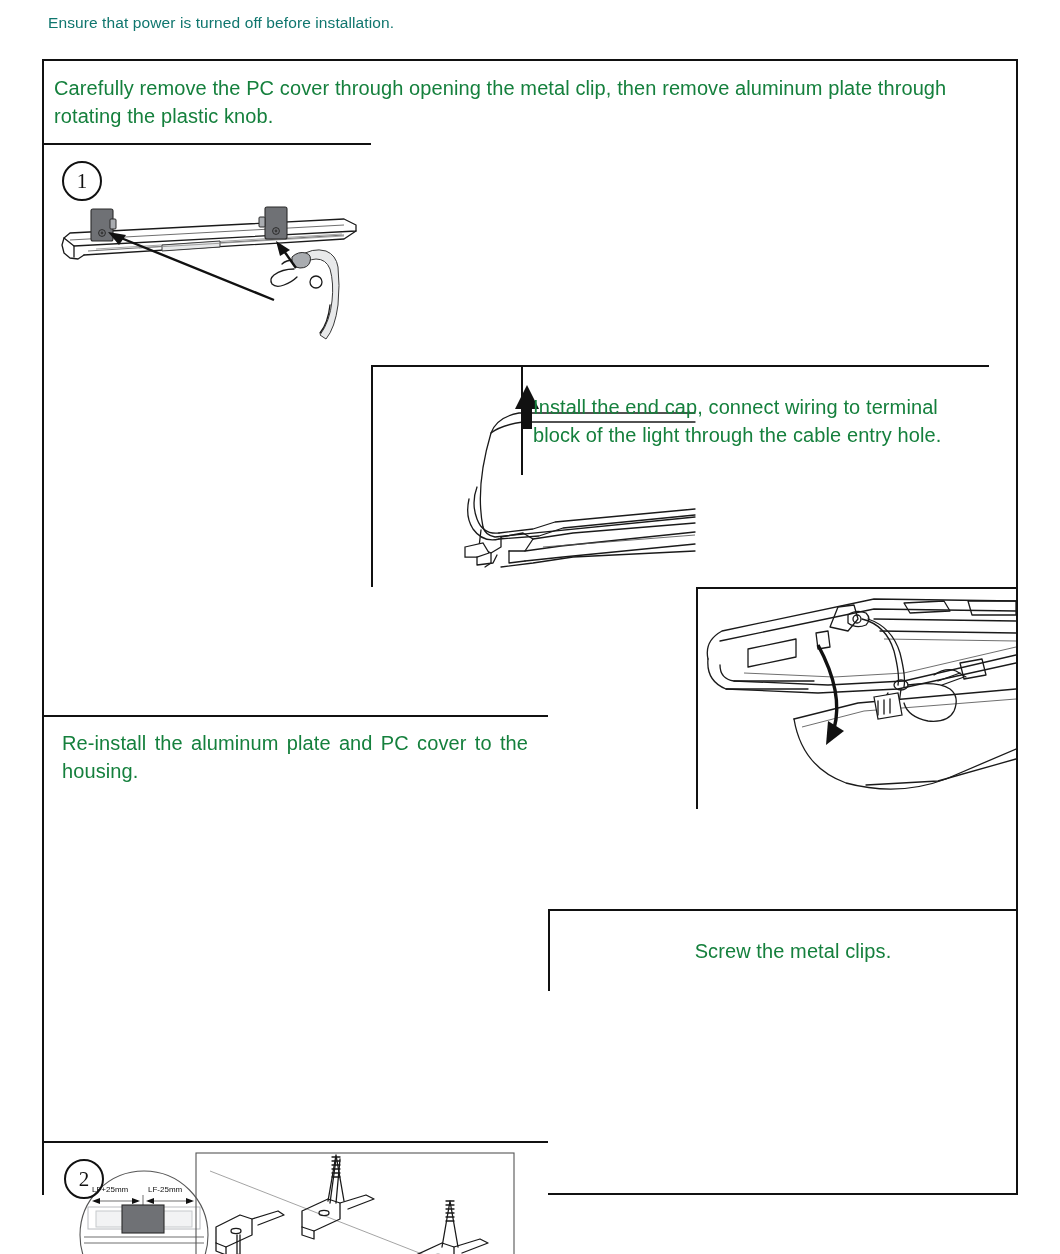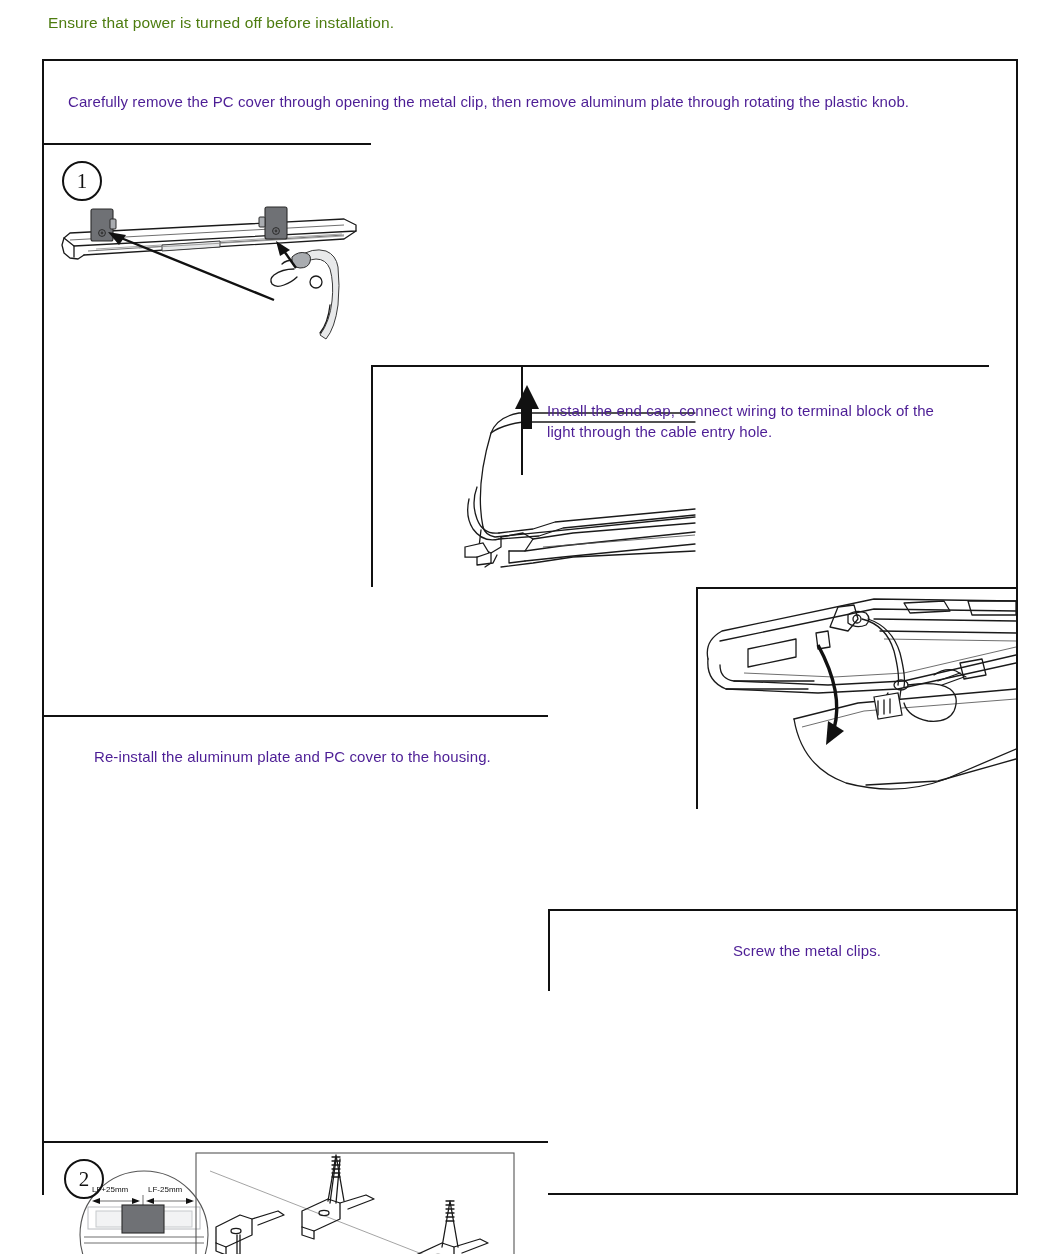--- a/index.html
+++ b/index.html
@@ -8,38 +8,38 @@
     font-family:"Liberation Sans","DejaVu Sans",sans-serif;
     color:#111;
     position:relative;
     overflow:hidden;
   }
   .page{position:absolute;inset:0;}
 
   
   .notice{
     position:absolute;left:48px;top:13px;
-    font-size:15.5px;line-height:1.35;color:#4d7c0f;
+    font-size:15.5px;line-height:1.35;color:#0f766e;
     letter-spacing:.1px;
   }
 
   
   .frame{
     position:absolute;left:42px;top:59px;
     width:976px;height:1136px;
     border:2px solid #111;
     box-sizing:border-box;
   }
   .cell{position:absolute;box-sizing:border-box;}
   .b-t{border-top:2px solid #111;}
   .b-l{border-left:2px solid #111;}
 
   .txt{
-    font-size:15px;line-height:1.42;color:#4c1d95;
-    padding:0 24px;letter-spacing:.1px;
+    font-size:20px;line-height:1.42;color:#15803d;
+    padding:0 10px;letter-spacing:.1px;
   }
   .txt.center-v{display:flex;align-items:center;height:100%;}
   .txt.just{text-align:justify;text-align-last:justify;}
   .txt.center{text-align:center;}
 
   .art{position:relative;overflow:hidden;background:#fff;}
 
   
   .stepnum{
     position:absolute;
@@ -301,21 +301,21 @@
             <rect class="fil-m" x="132" y="194" width="18" height="18" rx="1"></rect>
             <rect class="fil-m" x="238" y="194" width="18" height="18" rx="1"></rect>
             <rect class="fil-m" x="340" y="194" width="18" height="18" rx="1"></rect>
             <rect class="fil-m" x="438" y="194" width="18" height="18" rx="1"></rect>
           </g>
         </g>
       </svg>
     </div>
 
     <div class="cell b-t" style="left:0;top:654px;width:504px;height:82px;">
-      <div class="txt center-v just" style="padding-left:18px;padding-right:20px;margin-left:32px;">Re-install the aluminum plate and PC cover to the housing.</div>
+      <div class="txt center-v just" style="padding-left:18px;padding-right:20px;">Re-install the aluminum plate and PC cover to the housing.</div>
     </div>
 
     <div class="cell b-t b-l" style="left:504px;top:848px;width:468px;height:82px;">
       <div class="txt center-v center" style="width:100%;justify-content:center;">Screw the metal clips.</div>
     </div>
 
   </div>
 </div>
 
 </body></html>

